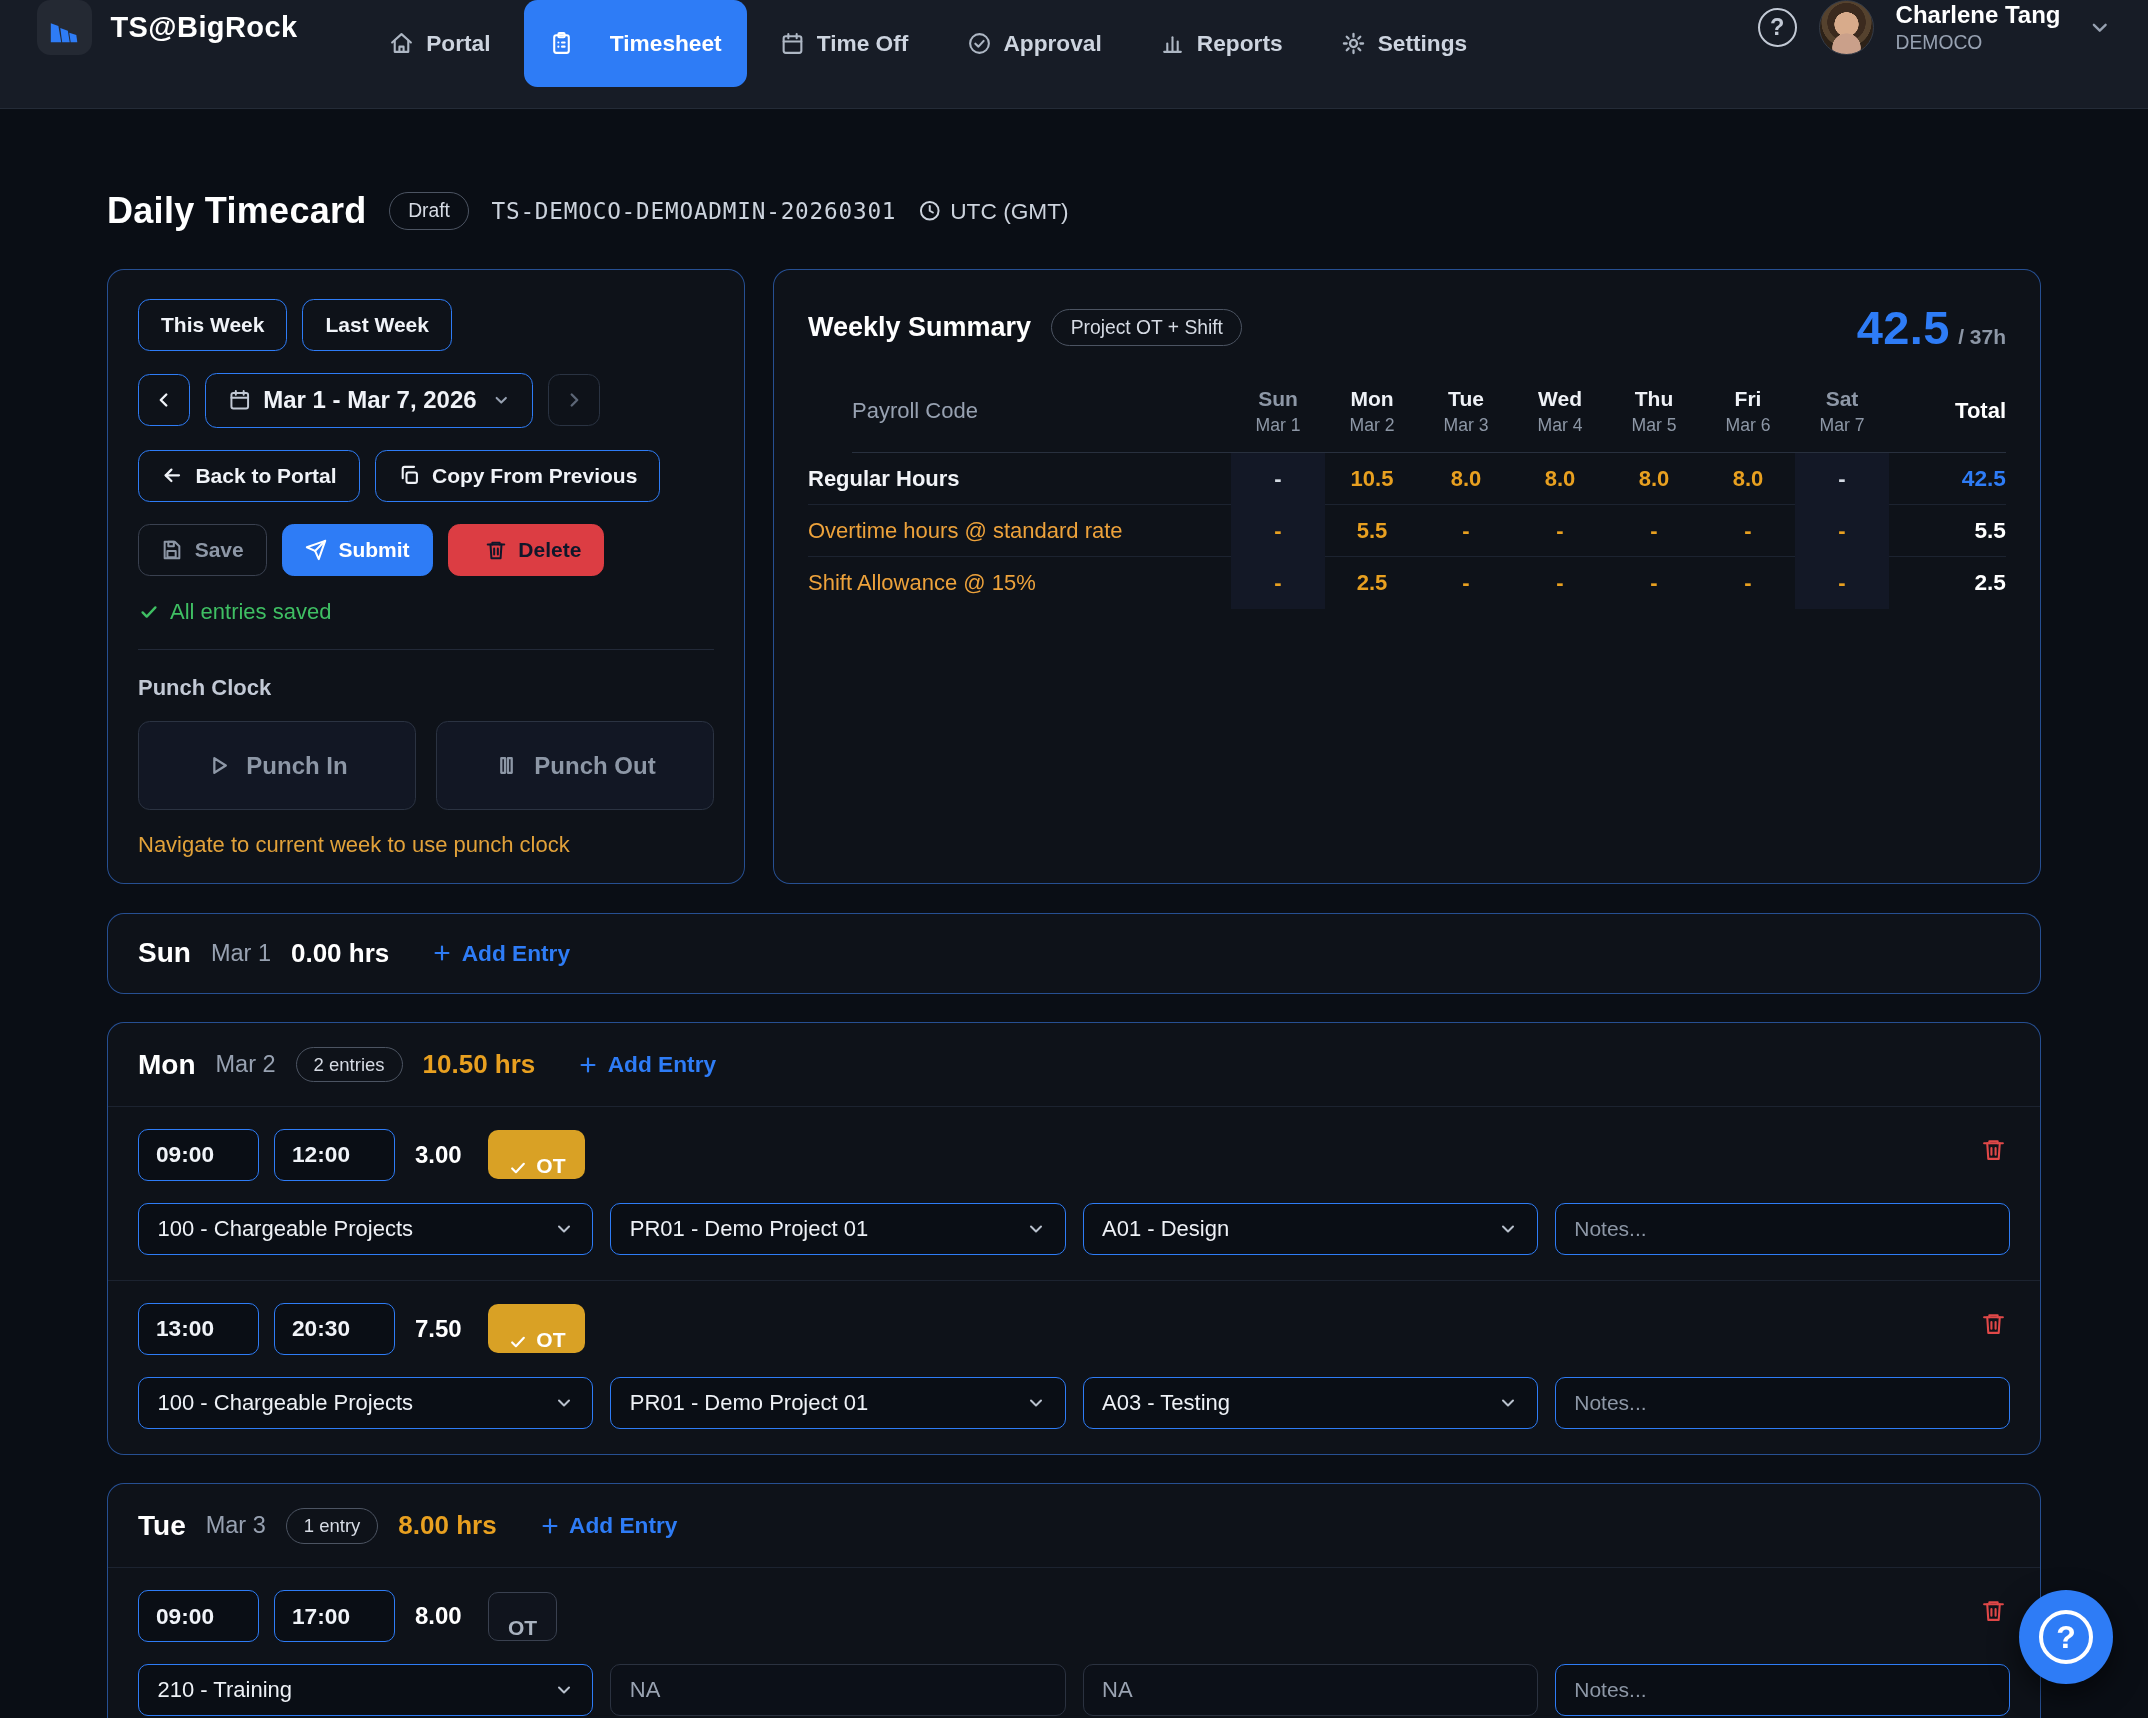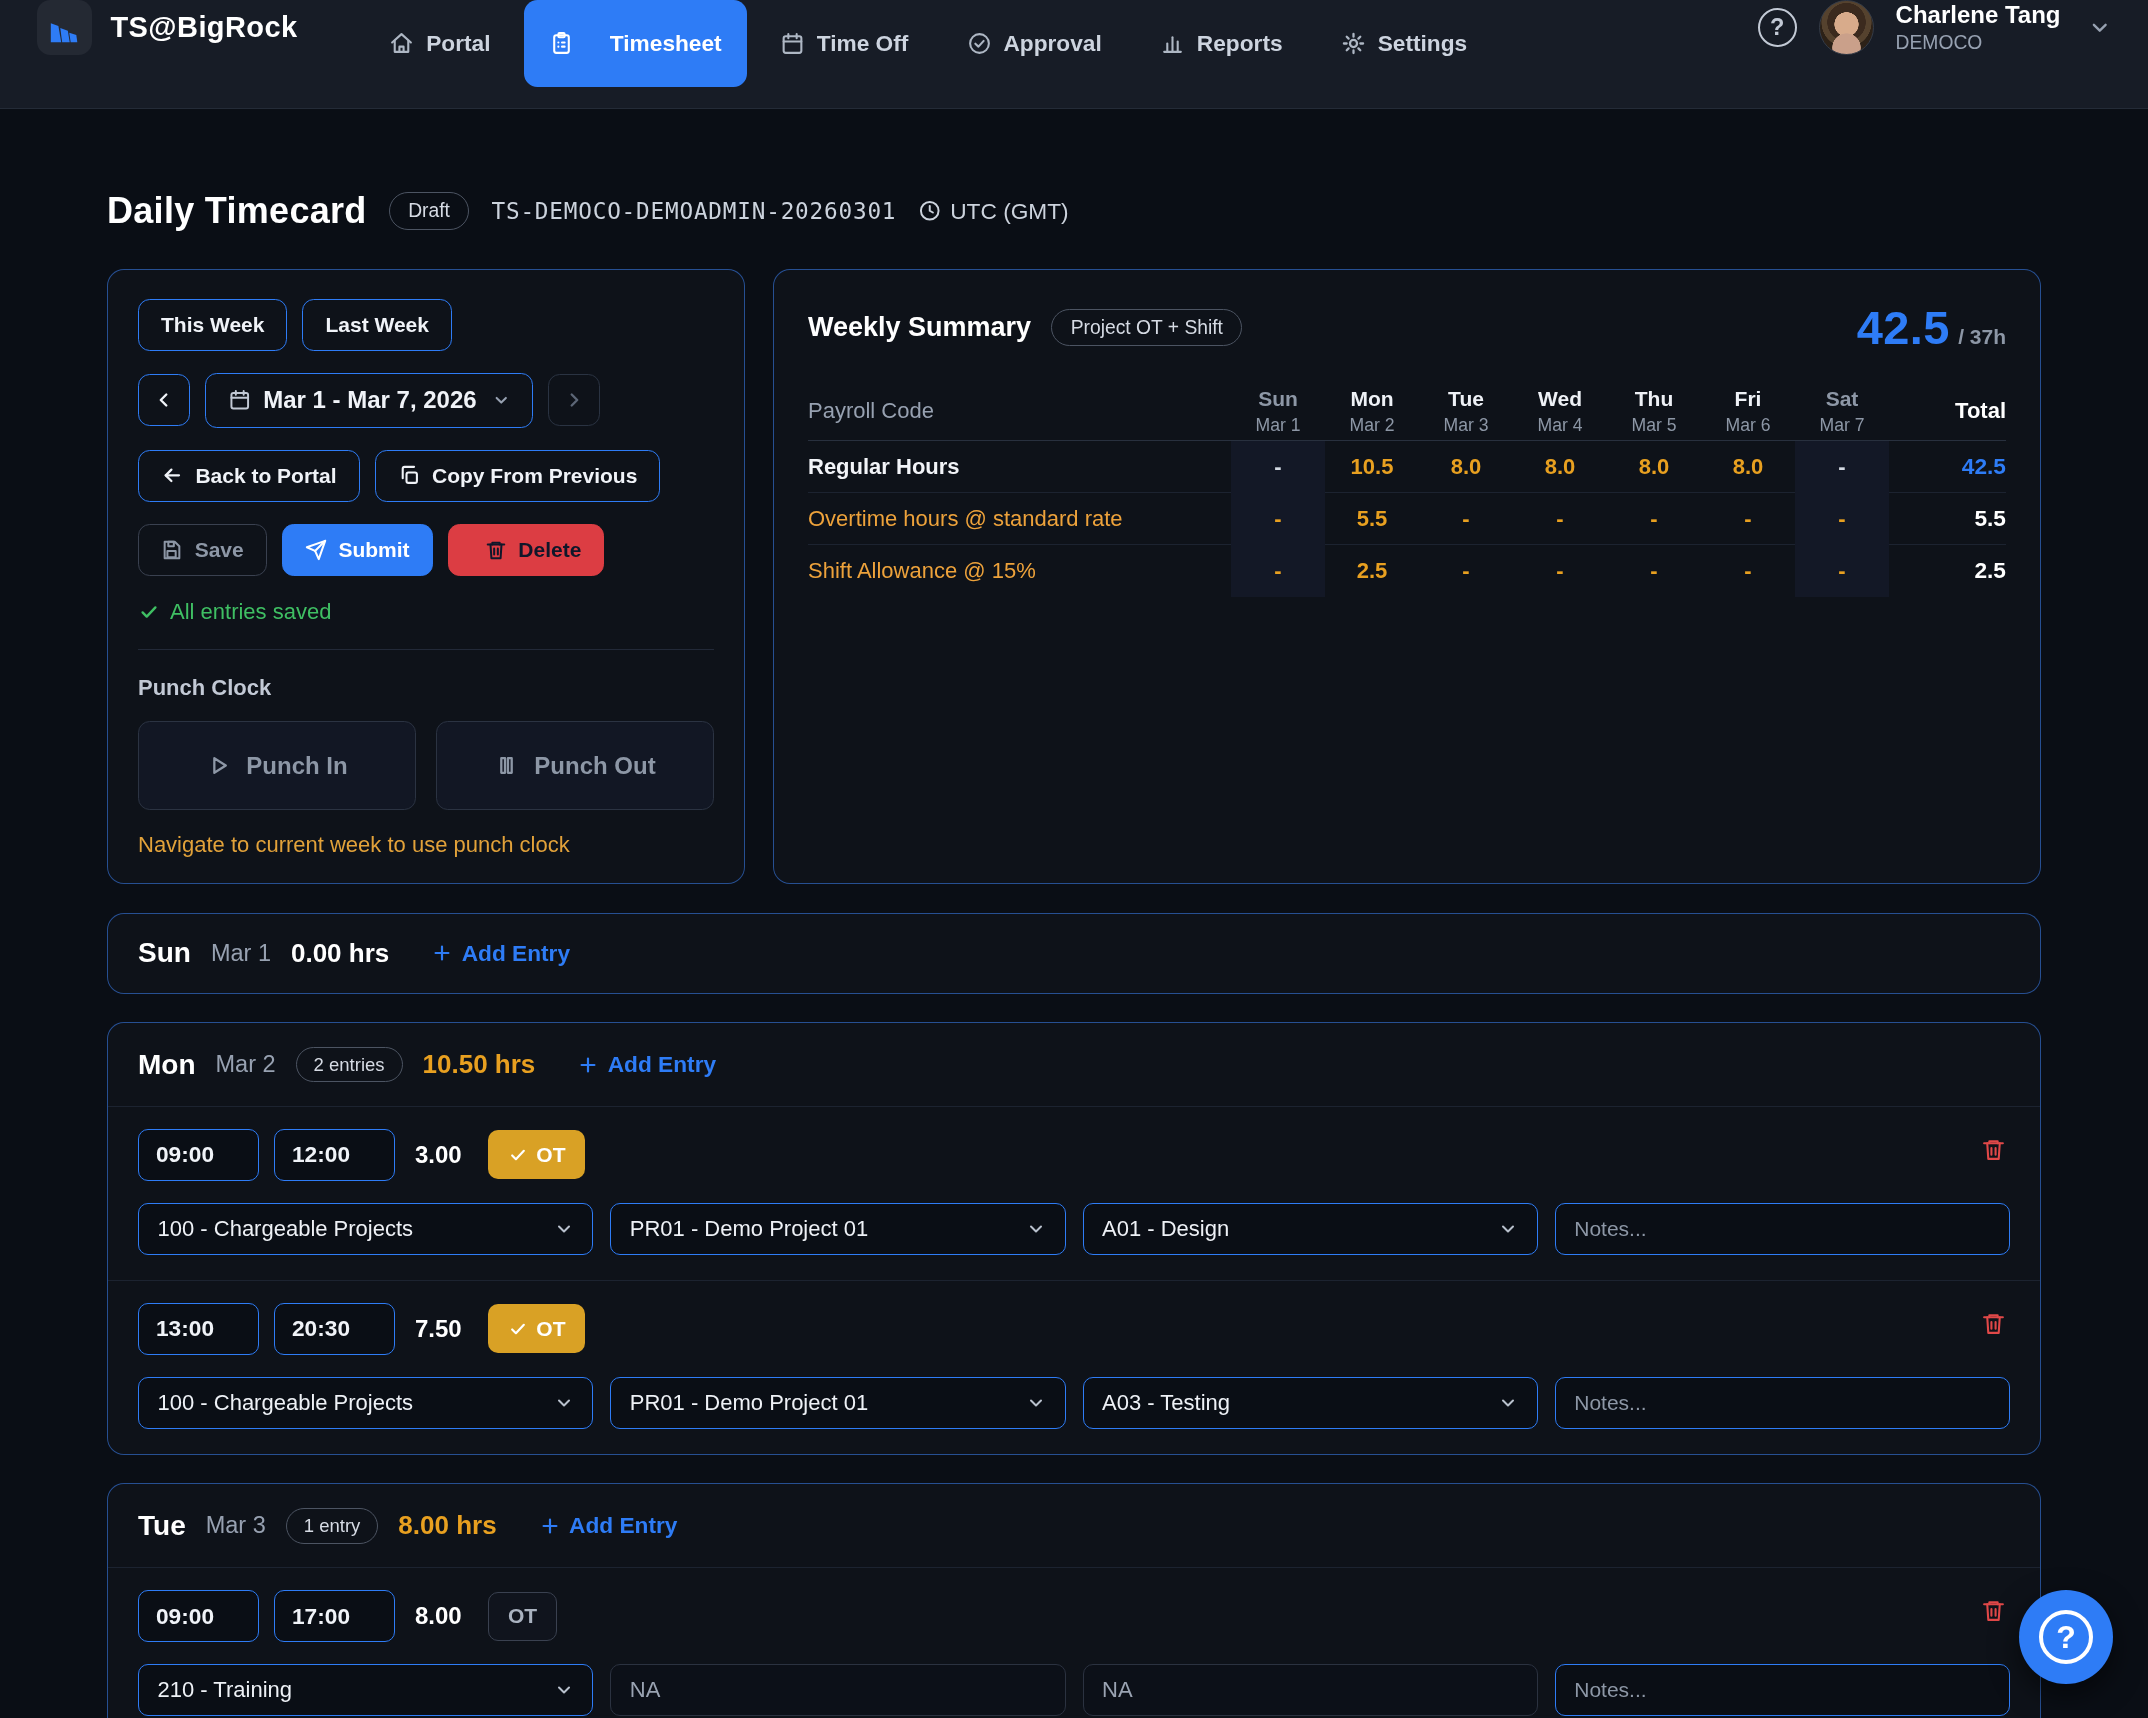--- a/index.html
+++ b/index.html
@@ -91,21 +91,21 @@
   .punch-warning { margin-top:22px; font-size:22px; color:#e2a23a; }
 
   
   .summary-card { padding:30px 34px; }
   .sum-head { display:flex; align-items:center; gap:20px; }
   .sum-title { font-size:27px; font-weight:800; color:#ffffff; }
   .sum-total-wrap { margin-left:auto; display:flex; align-items:baseline; gap:8.4px; }
   .sum-total { font-size:47px; font-weight:800; color:#2e7cf6; letter-spacing:0.4px; }
   .sum-target { font-size:21px; color:#8d97a6; font-weight:600; }
   .sm-grid { display:grid; grid-template-columns:1fr repeat(7,94px) 117px; align-items:center; }
-  .sm-header { margin-top:30px; padding-bottom:3px; border-bottom:1.7px solid #28303e; }
+  .sm-header { margin-top:30px; padding-bottom:15px; border-bottom:1.7px solid #28303e;margin-left:44px; }
   .sm-col-label { font-size:22px; color:#97a1b1; }
   .sm-day-cell { text-align:center; line-height:1.3; }
   .sm-day { font-size:21px; font-weight:700; color:#eef1f6; }
   .sm-day.wk { color:#8d97a6; }
   .sm-date { font-size:17.6px; color:#8d97a6; margin-top:1.7px; }
   .sm-total-col { font-size:22px; font-weight:700; color:#ffffff; text-align:right; }
   .sm-row { height:52px; border-bottom:1.7px solid #1c2330; }
   .sm-row:last-child { border-bottom:none; }
   .sm-label { font-size:22px; color:#f2f4f8; font-weight:600; }
   .sm-label.orange { color:#eda23b; font-weight:400; }
@@ -128,21 +128,21 @@
   .day-body { border-top:1.7px solid #1c2330; }
   .entry { position:relative; padding:22px 30px 25px; }
   .entry + .entry { border-top:1.7px solid #1c2330; }
   .time-row { display:flex; align-items:center; gap:15px; }
   .time-input {
     width:121px; height:52px; border-radius:10px; border:1.7px solid #2e7cf6; background:#0a0e15;
     color:#f0f3f8; font-size:22.7px; font-weight:600; padding:0 17px; font-family:inherit;
   }
   .duration { font-size:24px; font-weight:800; color:#ffffff; margin:0 11.7px 0 5px; }
   .ot-btn {
-    height:49px; border-radius:10px; padding:0 18.5px; display:flex; align-items:center; gap:8.4px;
+    height:49px; border-radius:10px; padding:0 18.5px; display:flex; align-items:flex-end; gap:8.4px;
     font-size:21px; font-weight:700; cursor:pointer; border:1.7px solid transparent; font-family:inherit;
   }
   .ot-btn.on { background:#d9a125; color:#ffffff; }
   .ot-btn.off { background:#10141d; border-color:#3a4150; color:#aab3c0; }
   .trash-btn { position:absolute; right:34px; top:30px; background:none; border:none; color:#e04848; cursor:pointer; }
   .select-row { display:grid; grid-template-columns:repeat(4,1fr); gap:17px; margin-top:22px; }
   .select {
     height:52px; border-radius:10px; border:1.7px solid #2e7cf6; background:#0a0e15;
     display:flex; align-items:center; justify-content:space-between; padding:0 18.5px; cursor:pointer;
   }

